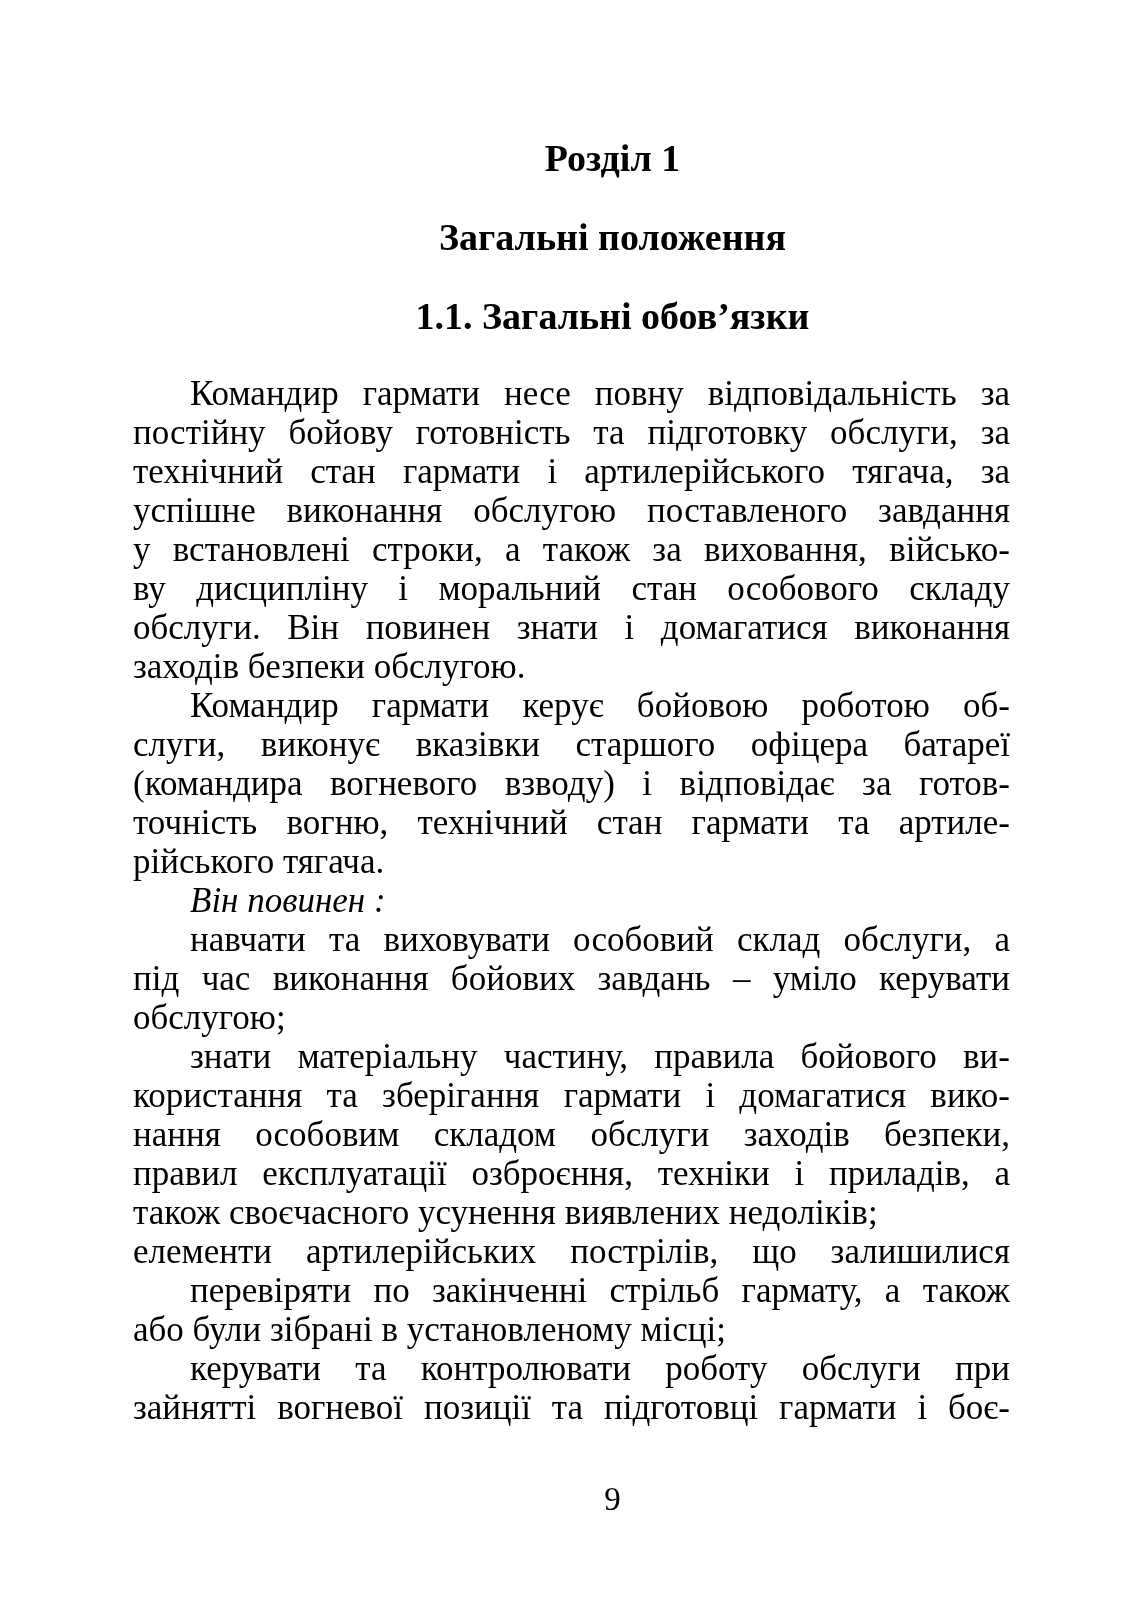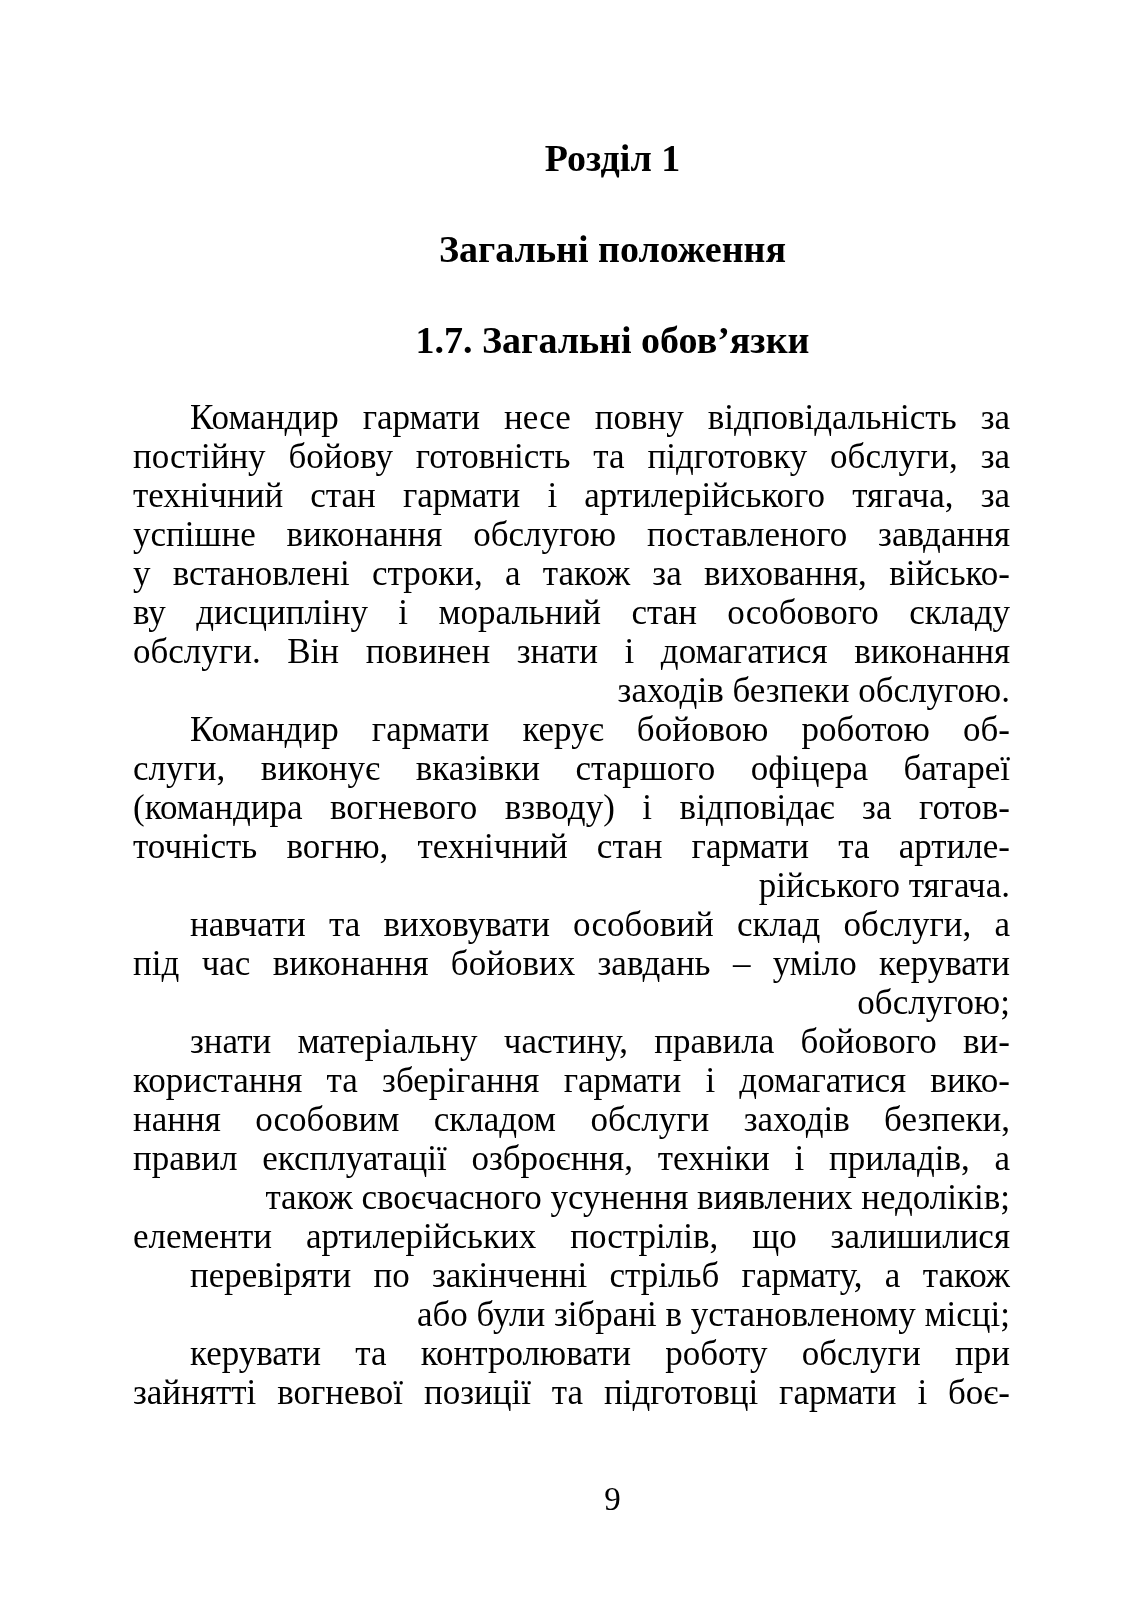--- a/index.html
+++ b/index.html
@@ -27,36 +27,36 @@
     padding-left: 82px; 
   }
   .heading {
     text-align: center;
     font-weight: bold;
     font-size: 38px;
     line-height: 40px;
     white-space: nowrap;
   }
   .heading + .heading {
-    margin-top: 51px;
+    margin-top: 39px;
   }
   .doc-body {
     margin-top: 38px;
     font-size: 35px;
     line-height: 39px;
   }
   .paragraph {
     margin: 0;
   }
   .paragraph.italic .line {
     font-style: italic;
   }
   .line {
     width: 100%;
-    text-align: right;
+    text-align: left;
     white-space: normal;
   }
   .line.just {
     text-align: justify;
     text-align-last: justify;
   }
   .line.first {
     padding-left: 57px;
     box-sizing: border-box;
   }
@@ -73,39 +73,42 @@
   }
 </style>
 </head>
 <body>
 
 <div class="page">
   <div class="content">
     <div class="headings">
       <div class="heading">Розділ 1</div>
       <div class="heading">Загальні положення</div>
-      <div class="heading">1.7. Загальні обов’язки</div>
+      <div class="heading">1.1. Загальні обов’язки</div>
     </div>
     <div class="doc-body">
         <div class="paragraph">
           <div class="line just first">Командир гармати несе повну відповідальність за</div>
           <div class="line just">постійну бойову готовність та підготовку обслуги, за</div>
           <div class="line just">технічний стан гармати і артилерійського тягача, за</div>
           <div class="line just">успішне виконання обслугою поставленого завдання</div>
           <div class="line just">у встановлені строки, а також за виховання, військо-</div>
           <div class="line just">ву дисципліну і моральний стан особового складу</div>
           <div class="line just">обслуги. Він повинен знати і домагатися виконання</div>
           <div class="line">заходів безпеки обслугою.</div>
         </div>
         <div class="paragraph">
           <div class="line just first">Командир гармати керує бойовою роботою об-</div>
           <div class="line just">слуги, виконує вказівки старшого офіцера батареї</div>
           <div class="line just">(командира вогневого взводу) і відповідає за готов-</div>
           <div class="line just">точність вогню, технічний стан гармати та артиле-</div>
           <div class="line">рійського тягача.</div>
+        </div>
+        <div class="paragraph italic">
+          <div class="line first">Він повинен :</div>
         </div>
         <div class="paragraph">
           <div class="line just first">навчати та виховувати особовий склад обслуги, а</div>
           <div class="line just">під час виконання бойових завдань – уміло керувати</div>
           <div class="line">обслугою;</div>
         </div>
         <div class="paragraph">
           <div class="line just first">знати матеріальну частину, правила бойового ви-</div>
           <div class="line just">користання та зберігання гармати і домагатися вико-</div>
           <div class="line just">нання особовим складом обслуги заходів безпеки,</div>

